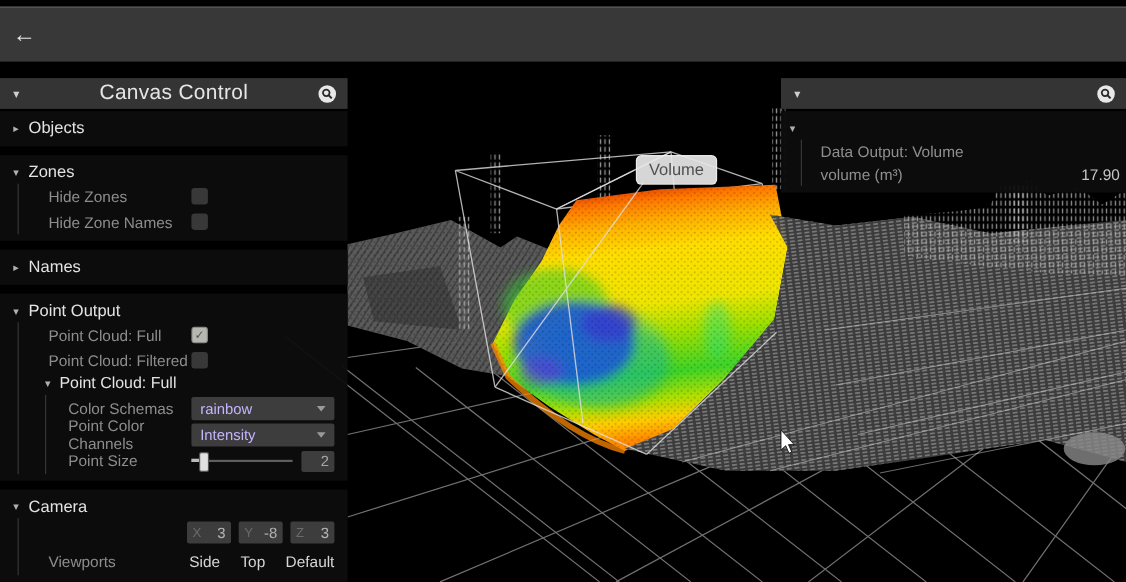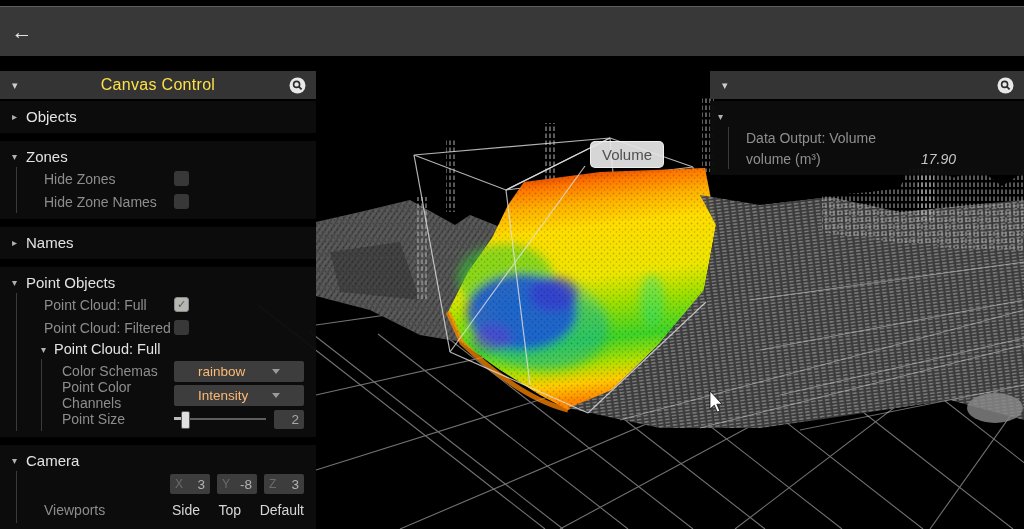--- a/index.html
+++ b/index.html
@@ -10,21 +10,21 @@
   .topbar-inner{position:absolute;left:0;top:6px;right:0;height:49px;background:#383838;
                 border-top:1px solid #5e5e5e;display:flex;align-items:center;}
   .back-btn{width:44px;text-align:center;color:#e2e2e2;font-size:21px;cursor:pointer;}
   .topbar-title{color:#dcdcdc;font-size:17px;letter-spacing:.4px;}
   
   .panel{position:absolute;top:71px;z-index:20;font-size:14px;}
   .panel.left{left:0;width:316px;}
   .panel.right{left:710px;width:314px;}
   .phead{height:28px;background:#343434;display:flex;align-items:center;position:relative;}
   .phead .p-arrow{position:absolute;left:12px;color:#cfcfcf;font-size:11px;cursor:pointer;}
-  .phead .p-title{flex:1;text-align:center;color:#fde047;font-size:16px;letter-spacing:.3px;}
+  .phead .p-title{flex:1;text-align:center;color:#e5e5e5;font-size:19px;letter-spacing:.3px;}
   .zoom-ic{position:absolute;right:10px;width:17px;height:17px;cursor:pointer;}
   .block{background:rgba(13,13,13,.95);margin-top:2px;margin-bottom:8px;padding:5px 6px 6px 0;}
   .sechead{display:flex;align-items:center;height:21px;padding-left:12px;color:#e3e3e3;
            font-size:15px;cursor:pointer;}
   .sechead .arr{color:#b0b0b0;font-size:10px;width:14px;}
   .rows{margin-left:16px;border-left:1px solid #3a3a3a;}
   .row{display:flex;align-items:center;height:23px;padding-left:27px;padding-right:6px;
        color:#8d8d8d;}
   .subhead{display:flex;align-items:center;height:20px;padding-left:24px;color:#e3e3e3;
            font-size:14.5px;cursor:pointer;}
@@ -32,21 +32,21 @@
   .subrows{margin-left:24px;border-left:1px solid #3a3a3a;}
   .subrows .row{padding-left:20px;height:24px;}
   .ctrlcol{width:130px;margin-left:auto;display:flex;align-items:center;flex:none;}
   .ctrlcol-wide{width:134px;margin-left:auto;display:flex;align-items:center;flex:none;gap:7px;}
   .cb{width:15px;height:15px;border-radius:3px;background:#383838;display:flex;align-items:center;
       justify-content:center;font-size:11px;color:#555;cursor:pointer;}
   .cb span{display:none;}
   .cb.on{background:#b7b7b2;border:1px solid #8a8a8a;box-sizing:border-box;}
   .cb.on span{display:block;}
   .dd{width:100%;height:21px;background:#3d3d3d;border-radius:2px;display:flex;align-items:center;
-      padding:0 24px;box-sizing:border-box;color:#fdba74;font-size:13.5px;cursor:pointer;}
+      padding:0 8px;box-sizing:border-box;color:#c4b5fd;font-size:13.5px;cursor:pointer;}
   .dd .caret{margin-left:auto;width:0;height:0;border-left:4px solid transparent;
              border-right:4px solid transparent;border-top:5px solid #9a9a9a;}
   .slider-track{flex:1;height:2px;background:#5e5e5e;position:relative;cursor:pointer;}
   .slider-track .tick{position:absolute;left:0;top:-1px;width:7px;height:3px;background:#bbb;}
   .slider-handle{position:absolute;left:8%;top:-7px;width:7px;height:16px;background:#e0e0e0;
                  border:1px solid #555;border-radius:2px;cursor:pointer;}
   .slider-val{width:30px;height:19px;background:#3d3d3d;border-radius:2px;color:#a8a8a8;
               font-size:13.5px;display:flex;align-items:center;justify-content:flex-end;
               padding-right:5px;box-sizing:border-box;margin-left:8px;}
   .numbox{width:40px;height:20px;background:#3d3d3d;border-radius:2px;display:flex;
@@ -56,24 +56,24 @@
   .vp-col{width:132px;margin-left:auto;display:flex;align-items:flex-end;
           justify-content:space-between;flex:none;}
   .vp-btn{color:#d6d6d6;font-size:14px;cursor:pointer;}
   .camrow{height:26px;}
   
   .zrow1{display:flex;align-items:center;height:21px;padding-left:8px;color:#ececec;
          font-size:14.5px;cursor:pointer;}
   .zrow1 .arr{color:#b0b0b0;font-size:10px;width:14px;}
   .zrows{margin-left:18px;border-left:1px solid #3a3a3a;}
   .zrow{display:flex;align-items:center;height:21px;padding-left:17px;color:#8f8f8f;}
-  .zval{margin-left:auto;margin-right:62px;color:#c6c6c6;font-style:italic;}
+  .zval{margin-left:auto;color:#c6c6c6;}
   
   #scene{position:absolute;left:0;top:0;z-index:1;}
-  .volume-label{position:absolute;left:590px;top:141px;width:72px;height:25px;z-index:10;
+  .volume-label{position:absolute;left:578px;top:141px;width:72px;height:25px;z-index:10;
     background:rgba(230,230,230,.93);border:1px solid rgba(255,255,255,.6);border-radius:5px;
     color:#4f4f4f;font-size:15px;display:flex;align-items:center;justify-content:center;
     box-shadow:0 1px 3px rgba(0,0,0,.4);}
 </style>
 </head>
 <body>
 
 <svg id="scene" width="1024" height="529" viewBox="0 0 1024 529">
   <defs>
     <pattern id="pstripe" width="5" height="5" patternUnits="userSpaceOnUse" patternTransform="rotate(32)">
@@ -247,21 +247,21 @@
   <div class="block">
     <div class="sechead">
       <span class="arr">▸</span>
       <span>Names</span>
     </div>
   </div>
 
   <div class="block">
     <div class="sechead">
       <span class="arr">▾</span>
-      <span>Point Objects</span>
+      <span>Point Output</span>
     </div>
     <div class="rows">
       <div class="row">
         <span>Point Cloud: Full</span>
         <span class="ctrlcol">
           <span class="cb on">
             <span>✓</span>
           </span>
         </span>
       </div>

